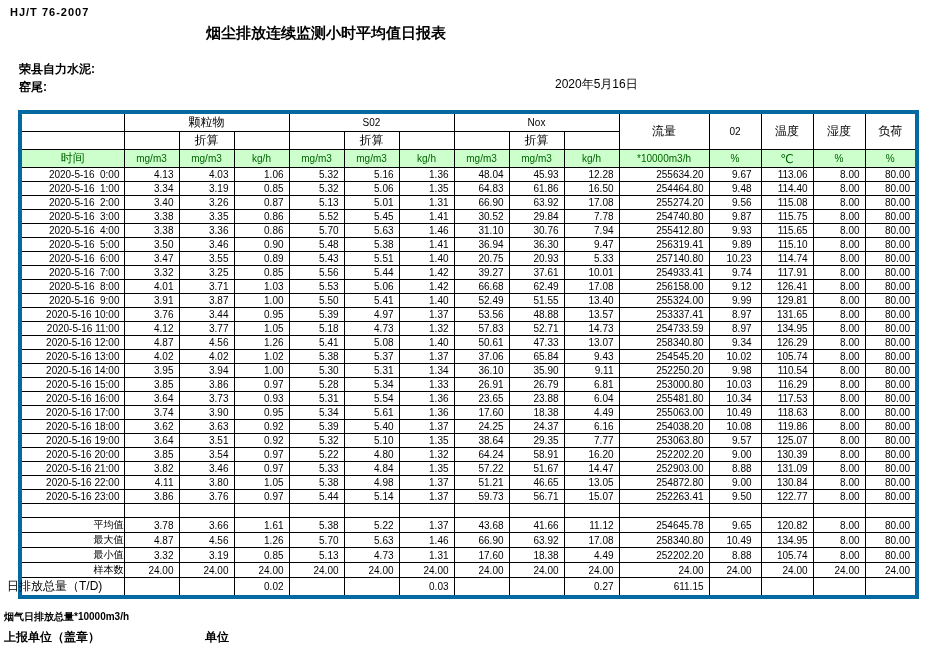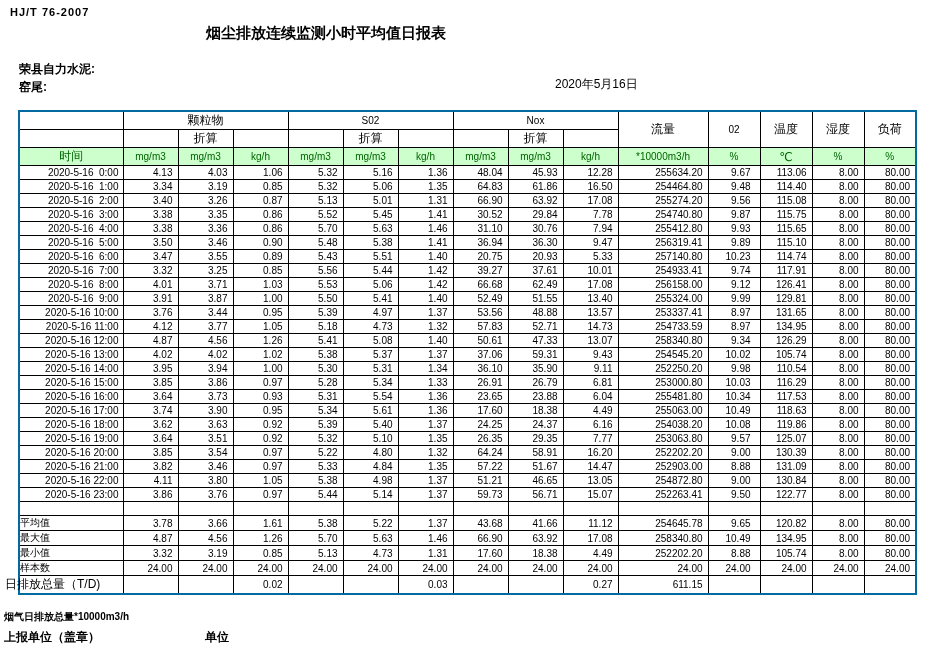--- a/index.html
+++ b/index.html
@@ -8,40 +8,40 @@
     font-family:"Liberation Sans","DejaVu Sans",sans-serif; color:#000;
   }
   .std      { position:absolute; left:10px; top:6px;  font-size:11px; font-weight:bold; letter-spacing:1px; }
   .title    { position:absolute; left:0;   top:24px; width:652px; text-align:center; font-size:15px; font-weight:bold; }
   .company  { position:absolute; left:19px; top:61px; font-size:12px; font-weight:bold; }
   .location { position:absolute; left:19px; top:79px; font-size:12px; font-weight:bold; }
   .date     { position:absolute; left:555px; top:76px; font-size:12px; }
 
   table.report {
     position:absolute; left:18px; top:110px; width:897px;
-    border-collapse:collapse; table-layout:fixed; border:2px solid #0369a1;
+    border-collapse:collapse; table-layout:fixed; border:4px solid #0369a1;
   }
   .report td {
     border:1px solid #000; padding:0; overflow:hidden; white-space:nowrap;
     font-size:10px; height:13px;
   }
   .report .c   { text-align:center; }
   .report .r   { text-align:right; padding-right:5px; }
   .report .time{ text-align:right; padding-right:4px; white-space:pre; }
   .report .o2  { padding-right:9px; }
   .report .zh  { font-size:12px; }
   tr.h1 { height:17px; }
   tr.h2 { height:13px; }
   tr.h3 { height:14px; }
   tr.h3 td { background:#ccffcc; color:#006400; text-align:center; }
   tr.h3 td.zh { color:#006400; }
   tbody tr.drow   { height:14px;padding-left:16px; }
   tbody tr.spacer { height:12px; }
   tbody tr.srow   { height:14px; }
-  .slabel { text-align:left; padding-right:3px; font-size:12px; }
+  .slabel { text-align:right; padding-right:3px; font-size:12px; }
   td.spill { overflow:visible; text-align:left; }
   .spill-label { display:inline-block; margin-left:-15px; font-size:12px; white-space:nowrap; }
   .note        { position:absolute; left:4px;  top:610px; font-size:10px; font-weight:bold; }
   .report-unit { position:absolute; left:4px;  top:629px; font-size:12px; font-weight:bold; }
   .unit        { position:absolute; left:205px; top:629px; font-size:12px; font-weight:bold; }
 </style>
 </head>
 <body>
 
 <div class="std">HJ/T  76-2007</div>
@@ -334,21 +334,21 @@
       </tr>
       <tr class="drow">
         <td class="time">2020-5-16 13:00</td>
         <td class="r">4.02</td>
         <td class="r">4.02</td>
         <td class="r">1.02</td>
         <td class="r">5.38</td>
         <td class="r">5.37</td>
         <td class="r">1.37</td>
         <td class="r">37.06</td>
-        <td class="r">59.31</td>
+        <td class="r">65.84</td>
         <td class="r">9.43</td>
         <td class="r">254545.20</td>
         <td class="r o2">10.02</td>
         <td class="r">105.74</td>
         <td class="r">8.00</td>
         <td class="r">80.00</td>
       </tr>
       <tr class="drow">
         <td class="time">2020-5-16 14:00</td>
         <td class="r">3.95</td>
@@ -435,21 +435,21 @@
         <td class="r">80.00</td>
       </tr>
       <tr class="drow">
         <td class="time">2020-5-16 19:00</td>
         <td class="r">3.64</td>
         <td class="r">3.51</td>
         <td class="r">0.92</td>
         <td class="r">5.32</td>
         <td class="r">5.10</td>
         <td class="r">1.35</td>
-        <td class="r">26.35</td>
+        <td class="r">38.64</td>
         <td class="r">29.35</td>
         <td class="r">7.77</td>
         <td class="r">253063.80</td>
         <td class="r o2">9.57</td>
         <td class="r">125.07</td>
         <td class="r">8.00</td>
         <td class="r">80.00</td>
       </tr>
       <tr class="drow">
         <td class="time">2020-5-16 20:00</td>

